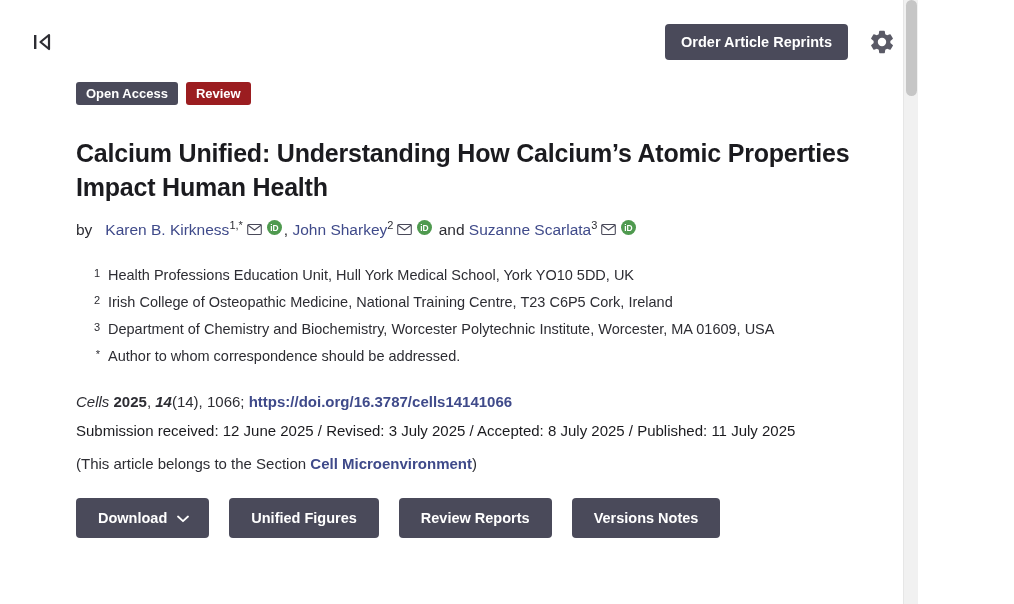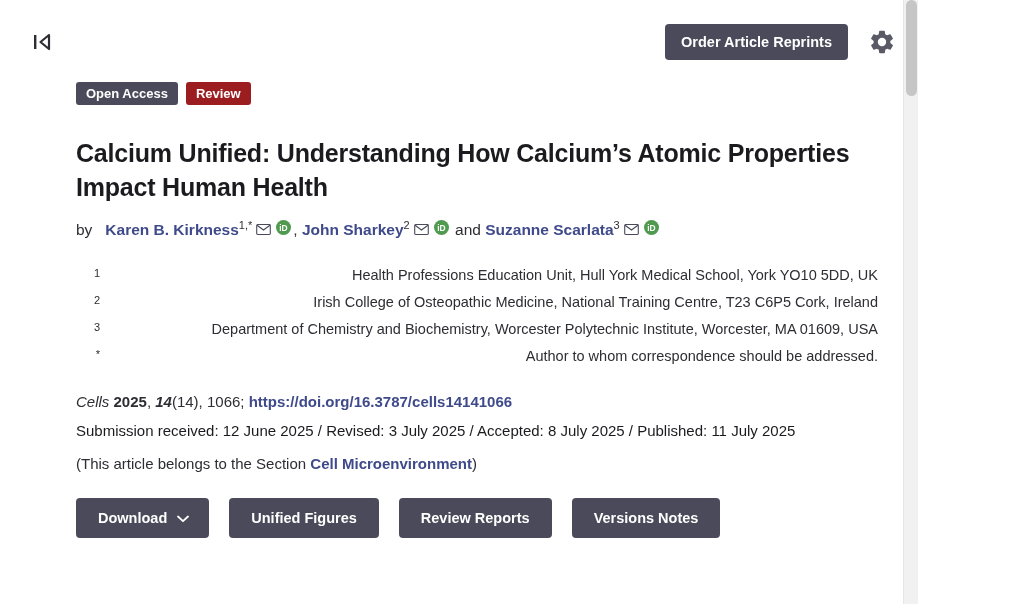--- a/index.html
+++ b/index.html
@@ -112,21 +112,21 @@
 
   .authors {
     font-size: 15.5px;
     color: #2d2d33;
     margin: 0 0 22px 0;
     line-height: 1.6;
   }
   .authors .by { color: #2d2d33; }
   .author-name {
     color: #3f4a8a;
-    font-weight: bold;
+    font-weight: normal;
     text-decoration: none;
     cursor: pointer;
   }
   .sup {
     font-size: 11px;
     vertical-align: super;
   }
   .mail-icon {
     display: inline-block;
     vertical-align: middle;
@@ -153,21 +153,21 @@
   }
   .aff-num {
     width: 24px;
     flex: 0 0 24px;
     font-size: 11px;
     color: #2d2d33;
     padding-top: 1px;
     text-align: right;
     padding-right: 8px;
   }
-  .aff-text { flex: 1; text-align: right; }
+  .aff-text { flex: 1; }
 
   .citation {
     font-size: 15px;
     margin: 0 0 12px 0;
     color: #2d2d33;
   }
   .citation .journal { font-style: italic; }
   .citation .year { font-weight: bold; }
   .citation .vol { font-style: italic; font-weight: bold; }
   .doi-link {

